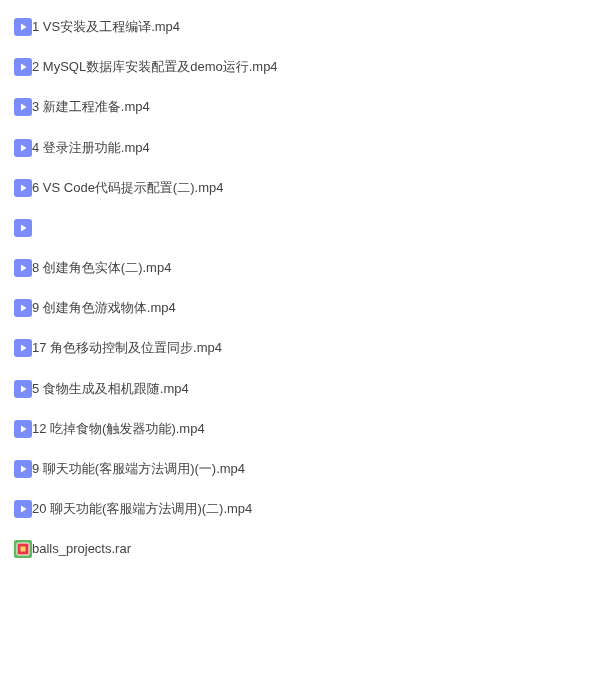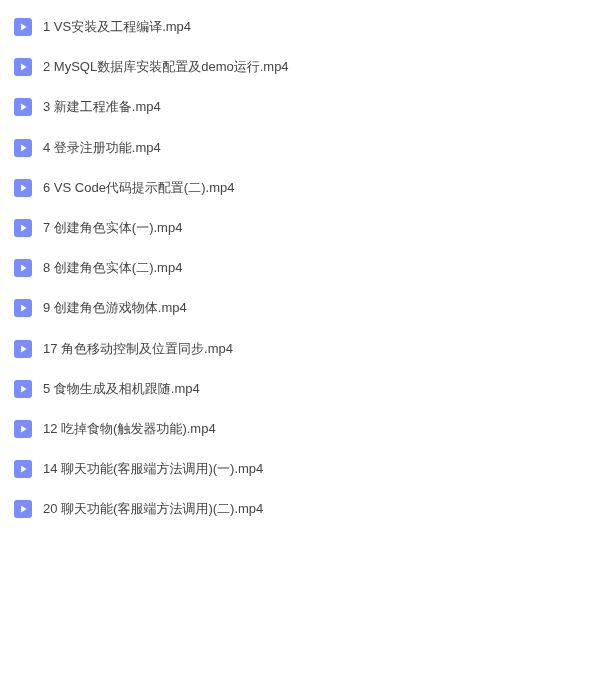--- a/index.html
+++ b/index.html
@@ -14,21 +14,21 @@
       width: 591px;
     }
     .file-list {
       display: flex;
       flex-direction: column;
       gap: 22px;
     }
     .file-row {
       display: flex;
       align-items: center;
-      gap: 11px;
+      gap: 0;
       cursor: pointer;
     }
     .file-icon {
       width: 18px;
       height: 18px;
       flex-shrink: 0;
       display: flex;
       align-items: center;
       justify-content: center;
     }
@@ -95,21 +95,20 @@
       </span>
       <span class="file-name">6 VS Code代码提示配置(二).mp4</span>
     </div>
     <div class="file-row">
       <span class="file-icon">
         <svg class="video-icon-svg" viewBox="0 0 18 18" xmlns="http://www.w3.org/2000/svg">
     <rect x="0" y="0" width="18" height="18" rx="3" fill="#7a8dfb"></rect>
     <path d="M 7 5.5 L 7 12.5 L 12.5 9 Z" fill="#ffffff"></path>
   </svg>
       </span>
-      <span class="file-name">7 创建角色实体(一).mp4</span>
     </div>
     <div class="file-row">
       <span class="file-icon">
         <svg class="video-icon-svg" viewBox="0 0 18 18" xmlns="http://www.w3.org/2000/svg">
     <rect x="0" y="0" width="18" height="18" rx="3" fill="#7a8dfb"></rect>
     <path d="M 7 5.5 L 7 12.5 L 12.5 9 Z" fill="#ffffff"></path>
   </svg>
       </span>
       <span class="file-name">8 创建角色实体(二).mp4</span>
     </div>
@@ -149,24 +148,34 @@
       </span>
       <span class="file-name">12 吃掉食物(触发器功能).mp4</span>
     </div>
     <div class="file-row">
       <span class="file-icon">
         <svg class="video-icon-svg" viewBox="0 0 18 18" xmlns="http://www.w3.org/2000/svg">
     <rect x="0" y="0" width="18" height="18" rx="3" fill="#7a8dfb"></rect>
     <path d="M 7 5.5 L 7 12.5 L 12.5 9 Z" fill="#ffffff"></path>
   </svg>
       </span>
-      <span class="file-name">14 聊天功能(客服端方法调用)(一).mp4</span>
+      <span class="file-name">9 聊天功能(客服端方法调用)(一).mp4</span>
     </div>
     <div class="file-row">
       <span class="file-icon">
         <svg class="video-icon-svg" viewBox="0 0 18 18" xmlns="http://www.w3.org/2000/svg">
     <rect x="0" y="0" width="18" height="18" rx="3" fill="#7a8dfb"></rect>
     <path d="M 7 5.5 L 7 12.5 L 12.5 9 Z" fill="#ffffff"></path>
   </svg>
       </span>
       <span class="file-name">20 聊天功能(客服端方法调用)(二).mp4</span>
     </div>
+    <div class="file-row">
+      <span class="file-icon">
+        <svg class="rar-icon-svg" viewBox="0 0 18 18" xmlns="http://www.w3.org/2000/svg">
+    <rect x="0" y="0" width="18" height="18" rx="2" fill="#5fb85f"></rect>
+    <rect x="3" y="3" width="12" height="12" rx="1" fill="#e63946" stroke="#ffffff" stroke-width="1"></rect>
+    <rect x="6.5" y="6.5" width="5" height="5" fill="#ffd166"></rect>
+  </svg>
+      </span>
+      <span class="file-name">balls_projects.rar</span>
+    </div>
   </div>
 
 </body></html>

